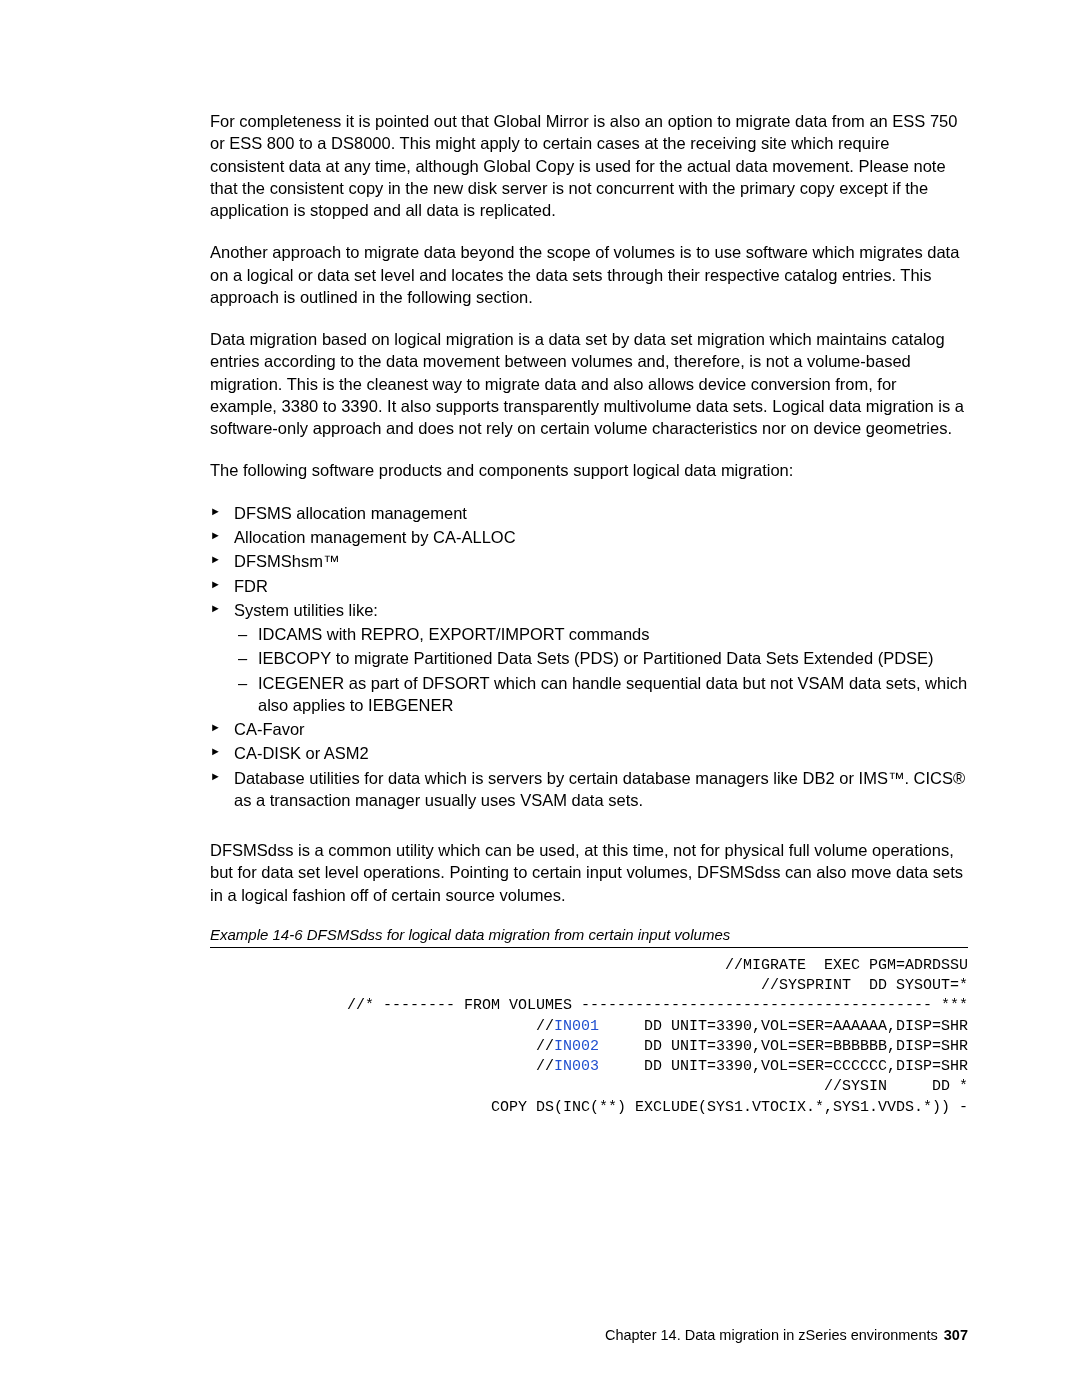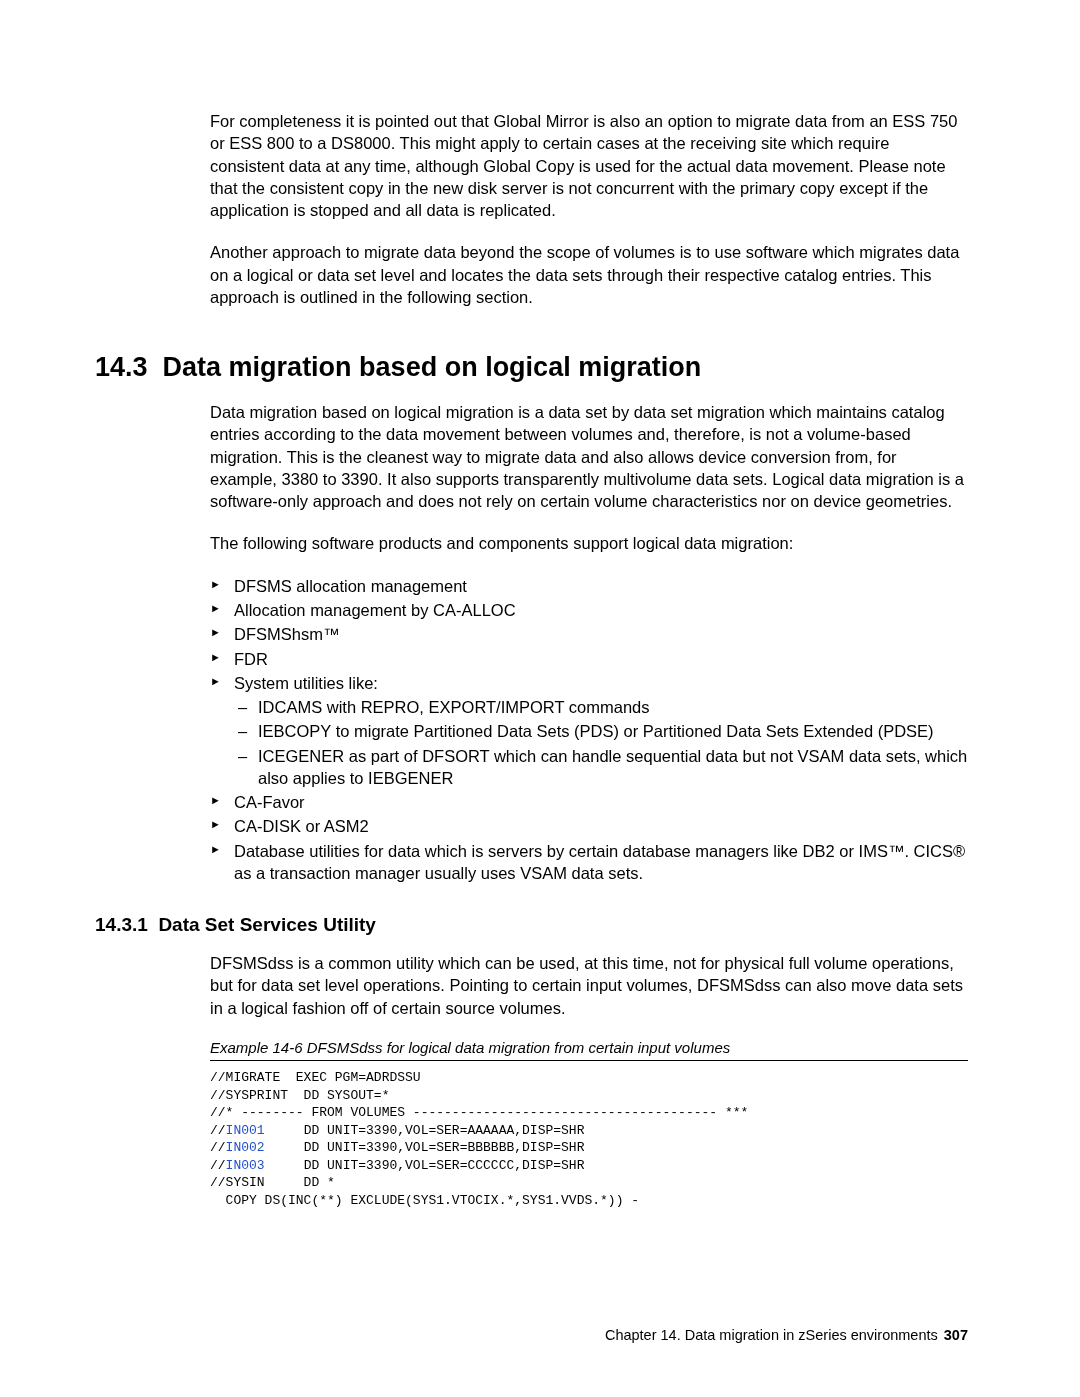--- a/index.html
+++ b/index.html
@@ -77,46 +77,44 @@
     margin-bottom: 4px;
   }
   .example-rule {
     border: none;
     border-top: 1.5px solid #000;
     margin-left: 115px;
     margin-bottom: 8px;
   }
   pre.code {
     font-family: "Courier New", monospace;
-    font-size: 13px;
+    font-size: 15px;
     line-height: 1.35;
-    margin-left: 115px;
+    margin-left: 82px;
     white-space: pre;
+    text-align: right;
   }
   .hl { color: #2050d0; }
   .footer {
     position: absolute;
     bottom: 54px;
     right: 112px;
     font-size: 14.5px;
   }
   .footer .chap { margin-right: 2px; }
   .footer .pg { font-weight: bold; }
 </style>
 </head>
 <body>
 
 <div class="page">
 
   <p class="para">For completeness it is pointed out that Global Mirror is also an option to migrate data from an ESS 750 or ESS 800 to a DS8000. This might apply to certain cases at the receiving site which require consistent data at any time, although Global Copy is used for the actual data movement. Please note that the consistent copy in the new disk server is not concurrent with the primary copy except if the application is stopped and all data is replicated.</p>
   <p class="para">Another approach to migrate data beyond the scope of volumes is to use software which migrates data on a logical or data set level and locates the data sets through their respective catalog entries. This approach is outlined in the following section.</p>
 
-  <h2 class="section">
-    <span>14.3</span>&nbsp;&nbsp;<span>Data migration based on logical migration</span>
-  </h2>
 
   <p class="para">Data migration based on logical migration is a data set by data set migration which maintains catalog entries according to the data movement between volumes and, therefore, is not a volume-based migration. This is the cleanest way to migrate data and also allows device conversion from, for example, 3380 to 3390. It also supports transparently multivolume data sets. Logical data migration is a software-only approach and does not rely on certain volume characteristics nor on device geometries.</p>
   <p class="para">The following software products and components support logical data migration:</p>
 
   <ul class="bullets">
     <li>DFSMS allocation management</li>
     <li>Allocation management by CA-ALLOC</li>
     <li>DFSMShsm™</li>
     <li>FDR</li>
     <li>
@@ -125,23 +123,20 @@
         <li>IDCAMS with REPRO, EXPORT/IMPORT commands</li>
         <li>IEBCOPY to migrate Partitioned Data Sets (PDS) or Partitioned Data Sets Extended (PDSE)</li>
         <li>ICEGENER as part of DFSORT which can handle sequential data but not VSAM data sets, which also applies to IEBGENER</li>
       </ul>
     </li>
     <li>CA-Favor</li>
     <li>CA-DISK or ASM2</li>
     <li>Database utilities for data which is servers by certain database managers like DB2 or IMS™. CICS® as a transaction manager usually uses VSAM data sets.</li>
   </ul>
 
-  <h3 class="subsection">
-    <span>14.3.1</span>&nbsp;&nbsp;<span>Data Set Services Utility</span>
-  </h3>
 
   <p class="para">DFSMSdss is a common utility which can be used, at this time, not for physical full volume operations, but for data set level operations. Pointing to certain input volumes, DFSMSdss can also move data sets in a logical fashion off of certain source volumes.</p>
 
   <p class="example-caption">Example 14-6   DFSMSdss for logical data migration from certain input volumes</p>
   <hr class="example-rule">
 
   <pre class="code"><span>//MIGRATE  EXEC PGM=ADRDSSU</span>
 <span>//SYSPRINT  DD SYSOUT=*</span>
 <span>//* -------- FROM VOLUMES --------------------------------------- ***</span>
 <span>//</span><span class="hl">IN001</span><span>     DD UNIT=3390,VOL=SER=AAAAAA,DISP=SHR</span>

